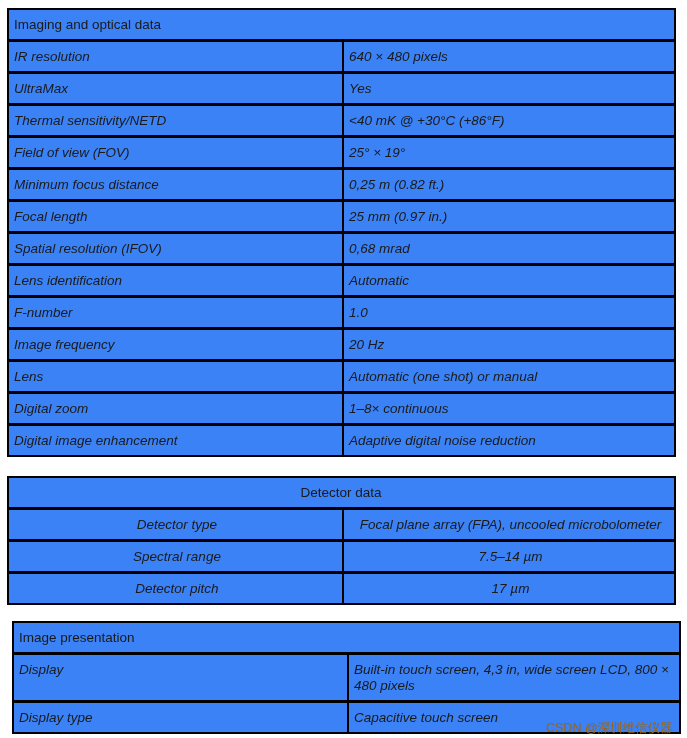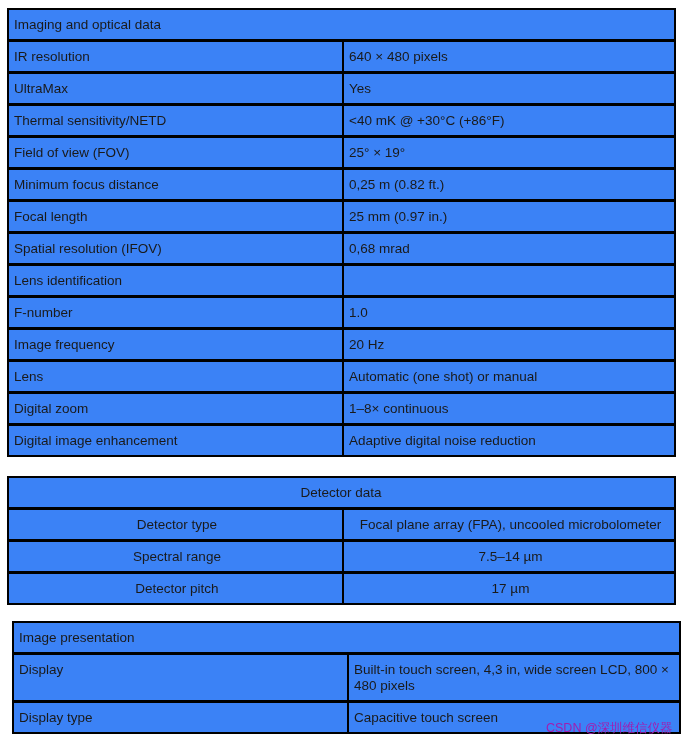--- a/index.html
+++ b/index.html
@@ -38,36 +38,37 @@
   }
   .spec-row {
     display: flex;
     border-top: 3px solid #000000;
   }
   .cell {
     padding: 7px 2px 6px 5px;
     line-height: 16px;
     min-height: 16px;
     box-sizing: border-box;
+    font-style: italic;
   }
   .cell.label {
     width: 335px;
     flex: none;
     border-right: 2px solid #000000;
   }
   .cell.value {
     flex: 1;
   }
   .watermark {
     position: absolute;
     left: 546px;
     top: 713px;
     font-size: 12.5px;
     line-height: 14px;
-    color: #a21caf;
+    color: #a16207;
     white-space: nowrap;
   }
 </style>
 </head>
 <body>
 
 <div class="page">
   <section class="spec-table t1">
       <div class="table-title-row">Imaging and optical data</div>
       <div class="spec-row">
@@ -93,20 +94,21 @@
       <div class="spec-row">
         <div class="cell label">Focal length</div>
         <div class="cell value">25 mm (0.97 in.)</div>
       </div>
       <div class="spec-row">
         <div class="cell label">Spatial resolution (IFOV)</div>
         <div class="cell value">0,68 mrad</div>
       </div>
       <div class="spec-row">
         <div class="cell label">Lens identification</div>
+        <div class="cell value">Automatic</div>
       </div>
       <div class="spec-row">
         <div class="cell label">F-number</div>
         <div class="cell value">1.0</div>
       </div>
       <div class="spec-row">
         <div class="cell label">Image frequency</div>
         <div class="cell value">20 Hz</div>
       </div>
       <div class="spec-row">

